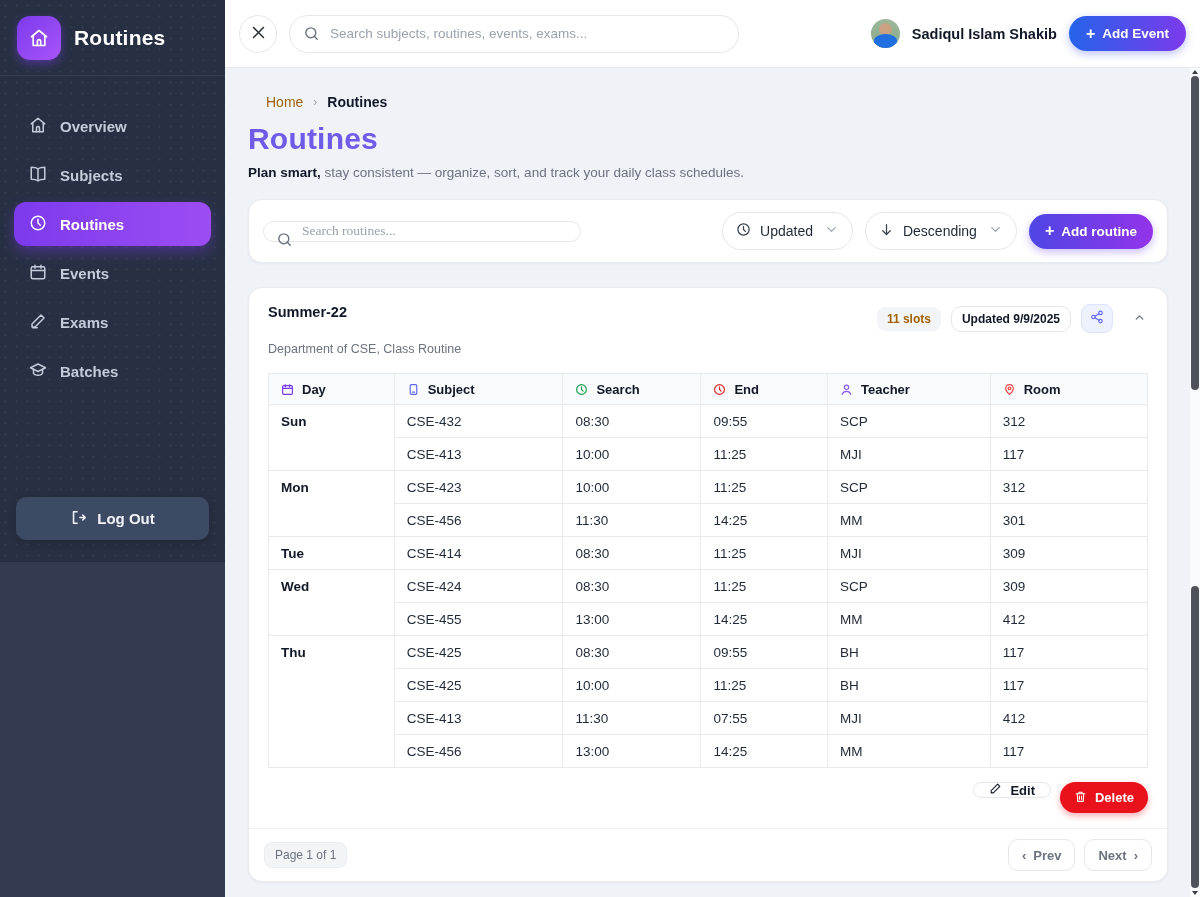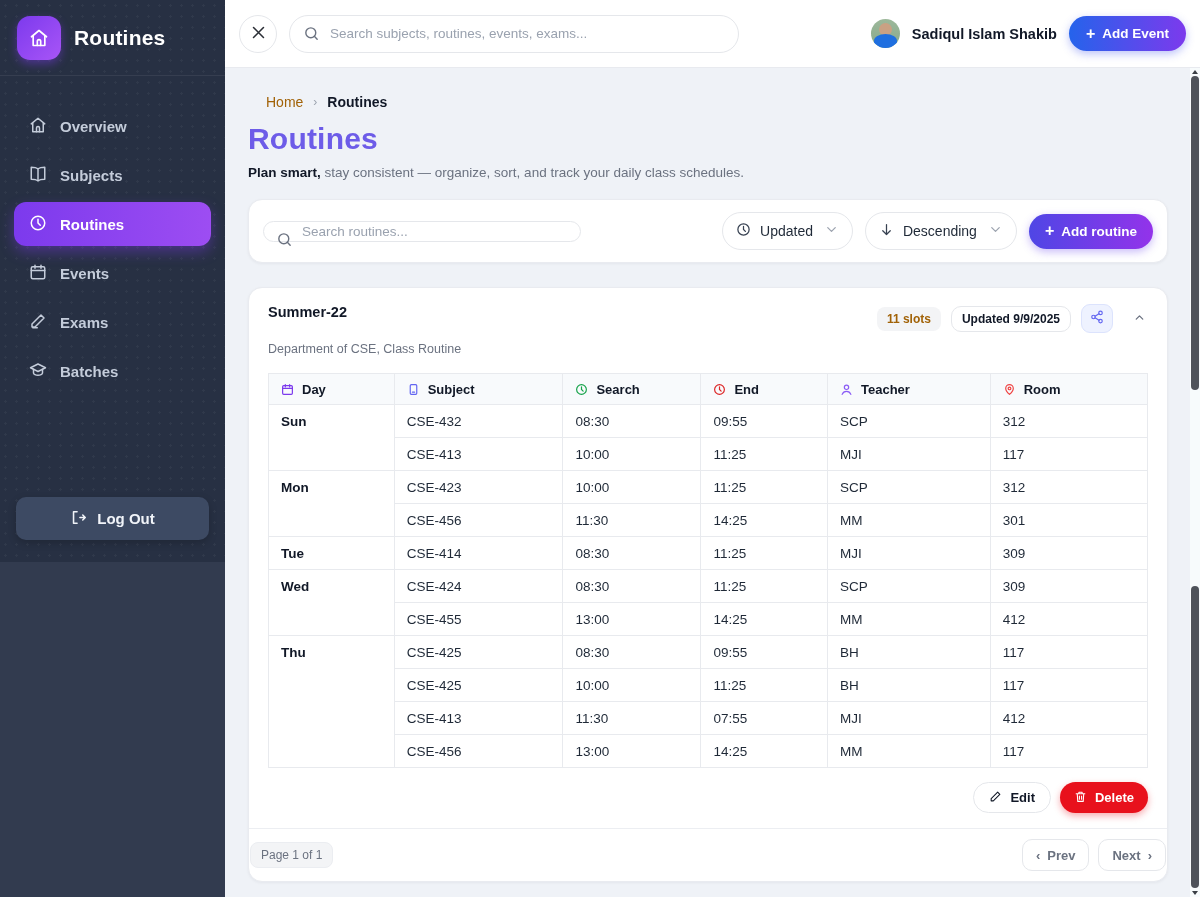--- a/index.html
+++ b/index.html
@@ -74,21 +74,21 @@
   .page-subtitle b { color:#111827; }
 
   .card { background:#fff; border:1px solid #e9ebf0; border-radius:14px;
     box-shadow:0 1px 3px rgba(16,24,40,0.05); }
 
   
   .filter-card { margin-top:19px; height:64px; display:flex; align-items:center;
     padding:0 14px; gap:12px; }
   .routine-search { position:relative; width:318px; }
   .routine-search input { width:100%; height:21px; border:1px solid #e5e7eb; border-radius:19px;
-    padding:0 14px 0 38px; font-size:13.5px; color:#374151; outline:none; font-family:Liberation Sans, sans-serif; }
+    padding:0 14px 0 38px; font-size:13.5px; color:#374151; outline:none; font-family:Liberation Serif, serif; }
   .routine-search input::placeholder { color:#9aa2af; }
   .routine-search .search-glyph { left:13px; }
   .filter-right { margin-left:auto; display:flex; align-items:center; gap:12px; }
   .select-pill { height:38px; border:1px solid #e5e7eb; border-radius:19px; background:#fff;
     display:flex; align-items:center; gap:9px; padding:0 13px; font-size:14px; color:#1f2937;
     cursor:pointer; }
   .select-pill svg { width:15px; height:15px; }
   .select-pill .chev { color:#9ca3af; margin-left:2px; }
   .select-pill .label { white-space:nowrap; }
   .select-pill.dir .label { max-width:76px; overflow:hidden; }
@@ -123,31 +123,31 @@
   .schedule th { background:#f8fafc; height:31px; padding:0 12px; font-size:13px;
     font-weight:700; color:#111827; }
   .schedule th .th-inner { display:flex; align-items:center; gap:8px; }
   .schedule th svg { width:13px; height:13px; }
   .schedule td { height:33px; padding:0 12px; background:#fff; }
   .schedule td.day-cell { vertical-align:top; padding-top:9px; font-weight:600; color:#111827; }
   .col-day{width:14.3%} .col-subject{width:19.2%} .col-start{width:15.7%}
   .col-end{width:14.4%} .col-teacher{width:18.5%} .col-room{width:17.9%}
 
   .actions-row { display:flex; justify-content:flex-end; gap:9px; margin-top:14px; }
-  .edit-btn { height:31px; border-radius:16px; border:1px solid #e5e7eb; background:#fff;
+  .edit-btn { height:16px; border-radius:16px; border:1px solid #e5e7eb; background:#fff;
     color:#111827; font-size:13px; font-weight:700; padding:0 15px; display:flex;
     align-items:center; gap:8px; cursor:pointer; font-family:inherit; }
   .edit-btn svg { width:13px; height:13px; }
   .delete-btn { height:31px; border-radius:16px; border:none; background:#e8111c;
     color:#fff; font-size:13px; font-weight:700; padding:0 14px; display:flex;
     align-items:center; gap:8px; cursor:pointer; font-family:inherit;
     box-shadow:0 3px 7px rgba(232,17,28,0.35); }
   .delete-btn svg { width:13px; height:13px; }
 
-  .pagination-row { border-top:1px solid #eceef2; padding:10px 1px; display:flex;
+  .pagination-row { border-top:1px solid #eceef2; padding:10px 15px; display:flex;
     align-items:center; }
   .page-status { background:#f3f4f6; border:1px solid #ebedf1; border-radius:8px;
     padding:5px 10px; font-size:12px; color:#6b7280; }
   .pager { margin-left:auto; display:flex; gap:9px; }
   .pager-btn { height:32px; border-radius:10px; border:1px solid #e5e7eb; background:#fff;
     color:#6b7280; font-size:13px; font-weight:600; padding:0 13px; display:flex;
     align-items:center; gap:7px; cursor:pointer; font-family:inherit; }
   .pager-btn .arr { font-size:13px; }
 
   

